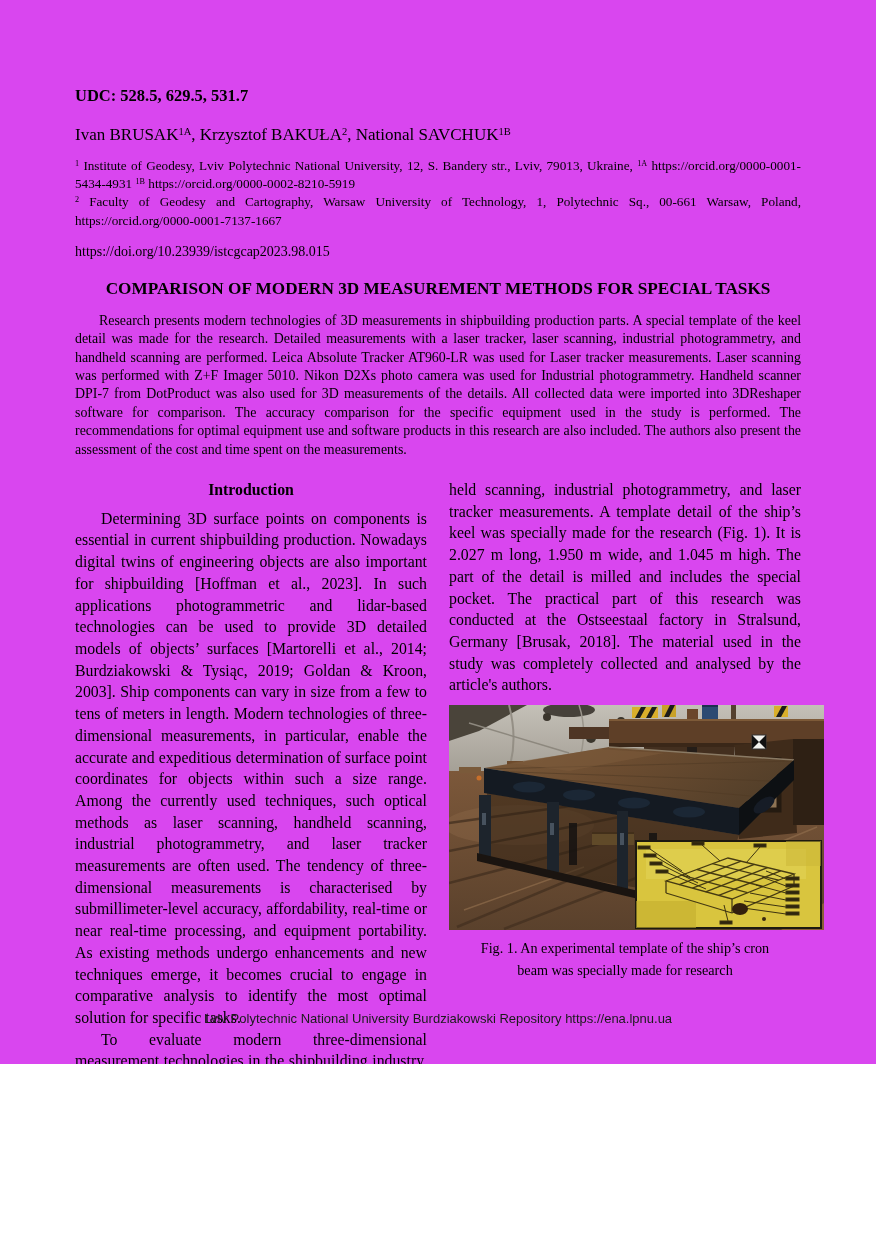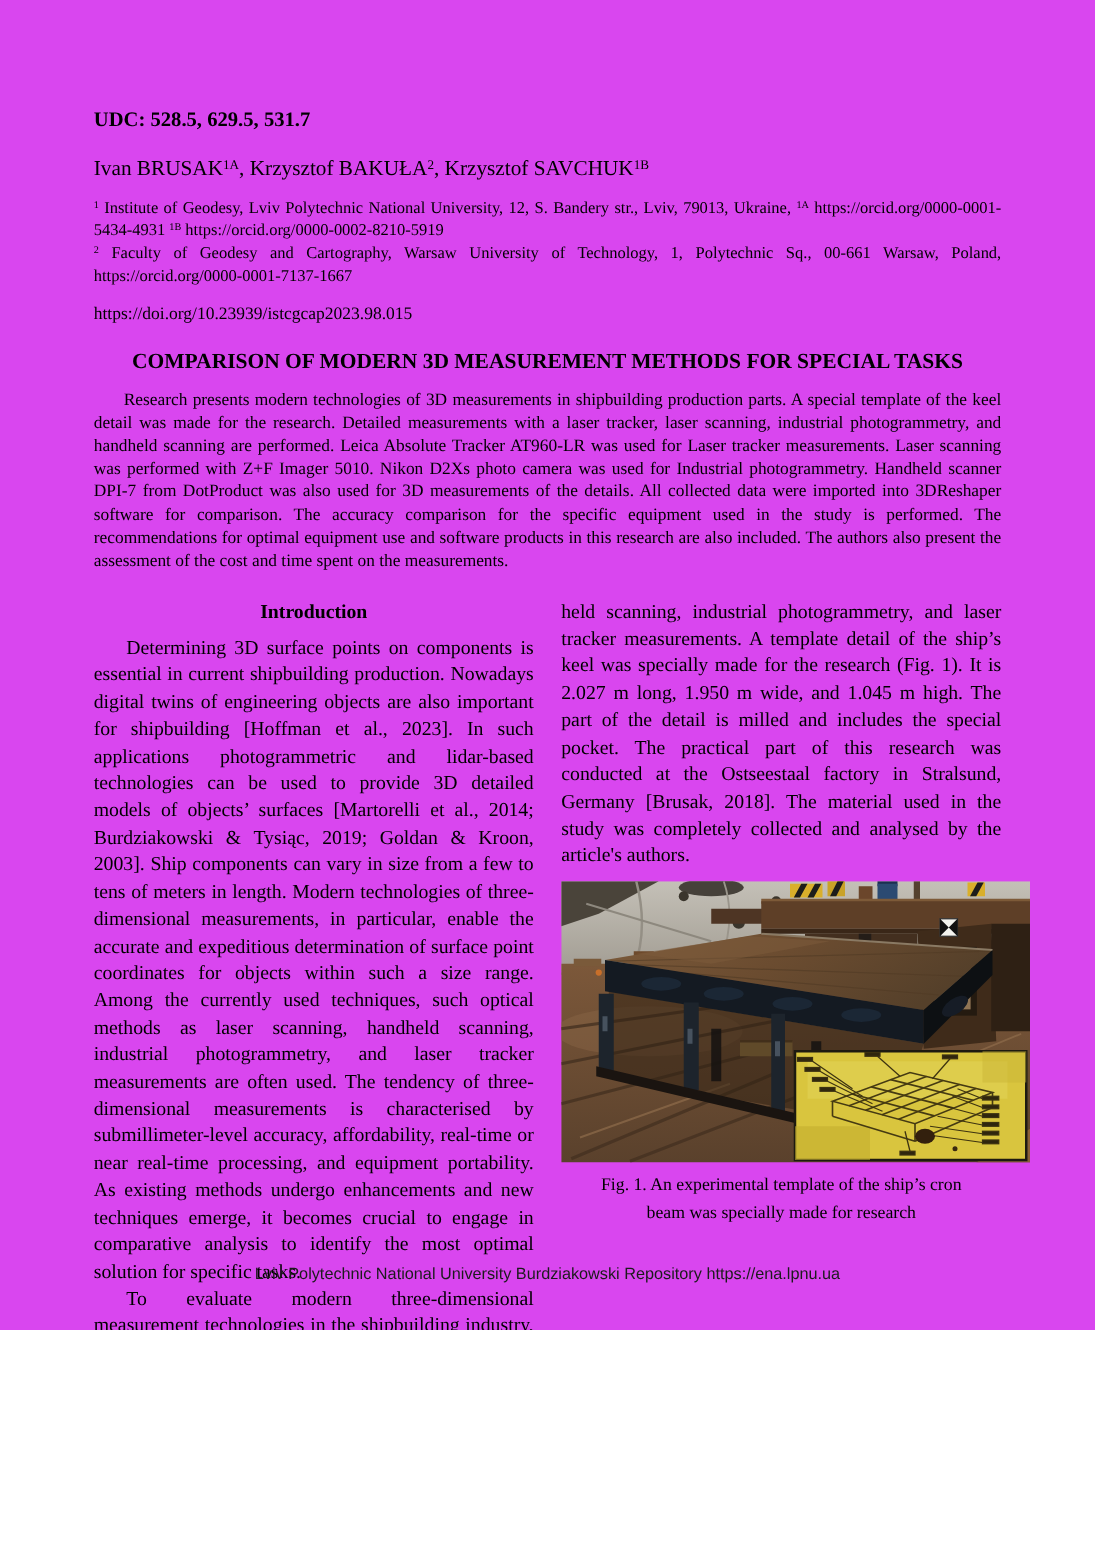--- a/index.html
+++ b/index.html
@@ -30,21 +30,21 @@
 </style>
 </head>
 <body>
 
 <div class="page">
   <div class="content">
 
     <div class="udc">UDC: 528.5, 629.5, 531.7</div>
 
     <div class="authors">
-      <span>Ivan BRUSAK</span><span class="sup">1A</span><span>, Krzysztof BAKUŁA</span><span class="sup">2</span><span>, Krzysztof SAVCHUK</span><span class="sup">1B</span>
+      <span>Ivan BRUSAK</span><span class="sup">1A</span><span>, Krzysztof BAKUŁA</span><span class="sup">2</span><span>, National SAVCHUK</span><span class="sup">1B</span>
     </div>
 
     <div class="affils">
       <p><span class="sup">1</span><span> Institute of Geodesy, Lviv Polytechnic National University, 12, S. Bandery str., Lviv, 79013, Ukraine, </span><span class="sup">1A</span><span> https://orcid.org/0000-0001-5434-4931 </span><span class="sup">1B</span><span> https://orcid.org/0000-0002-8210-5919</span></p>
       <p><span class="sup">2</span><span> Faculty of Geodesy and Cartography, Warsaw University of Technology, 1, Polytechnic Sq., 00-661 Warsaw, Poland, https://orcid.org/0000-0001-7137-1667</span></p>
     </div>
 
     <div class="doi">https://doi.org/10.23939/istcgcap2023.98.015</div>
 
     <div class="title">

